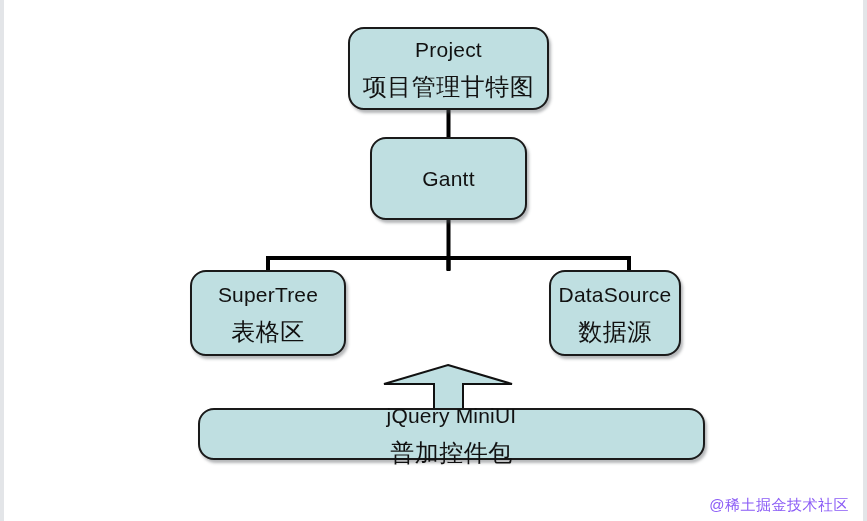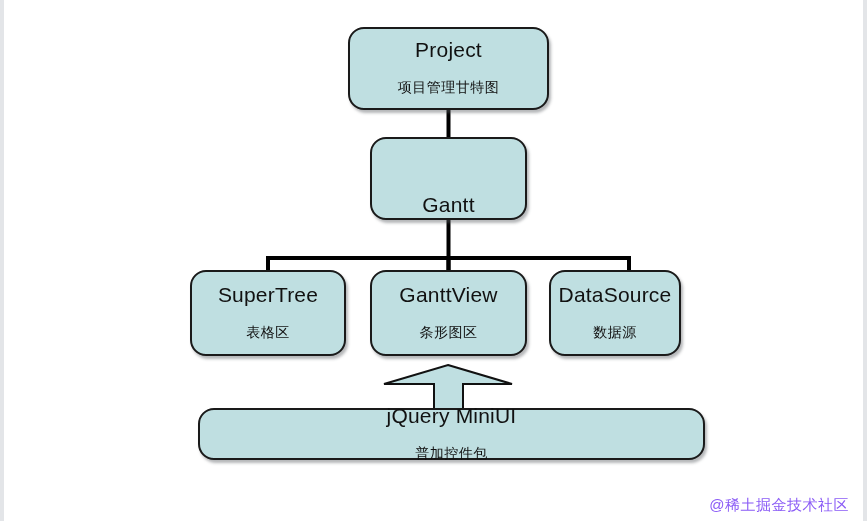--- a/index.html
+++ b/index.html
@@ -49,29 +49,29 @@
     color: #111111;
     box-shadow: 2px 3px 3px rgba(90,95,100,0.45);
   }
   .node .title {
     font-size: 21px;
     line-height: 26px;
     letter-spacing: 0.2px;
     white-space: nowrap;
   }
   .node .subtitle {
-    font-size: 14px;
+    font-size: 24px;
     line-height: 26px;
     letter-spacing: 0.5px;
     white-space: nowrap;
     margin-top: 11px;
   }
 
   #node-project   { left: 348px; top: 27px;  width: 201px; height: 83px;  border-radius: 16px; }
-  #node-gantt     { left: 370px; top: 137px; width: 157px; height: 83px;  border-radius: 16px; justify-content: flex-end; }
+  #node-gantt     { left: 370px; top: 137px; width: 157px; height: 83px;  border-radius: 16px; }
   #node-supertree { left: 190px; top: 270px; width: 156px; height: 86px;  border-radius: 16px; }
   #node-ganttview { left: 370px; top: 270px; width: 157px; height: 86px;  border-radius: 16px; }
   #node-datasource{ left: 549px; top: 270px; width: 132px; height: 86px;  border-radius: 16px; }
   #node-miniui    { left: 198px; top: 408px; width: 507px; height: 52px;  border-radius: 16px; }
 
   
   #watermark {
     position: absolute;
     right: 18px;
     bottom: 6px;
@@ -112,24 +112,20 @@
 
   <div class="node" id="node-gantt">
     <div class="title">Gantt</div>
   </div>
 
   <div class="node" id="node-supertree">
     <div class="title">SuperTree</div>
     <div class="subtitle">表格区</div>
   </div>
 
-  <div class="node" id="node-ganttview">
-    <div class="title">GanttView</div>
-    <div class="subtitle">条形图区</div>
-  </div>
 
   <div class="node" id="node-datasource">
     <div class="title">DataSource</div>
     <div class="subtitle">数据源</div>
   </div>
 
   <div class="node" id="node-miniui">
     <div class="title">jQuery MiniUI</div>
     <div class="subtitle">普加控件包</div>
   </div>

